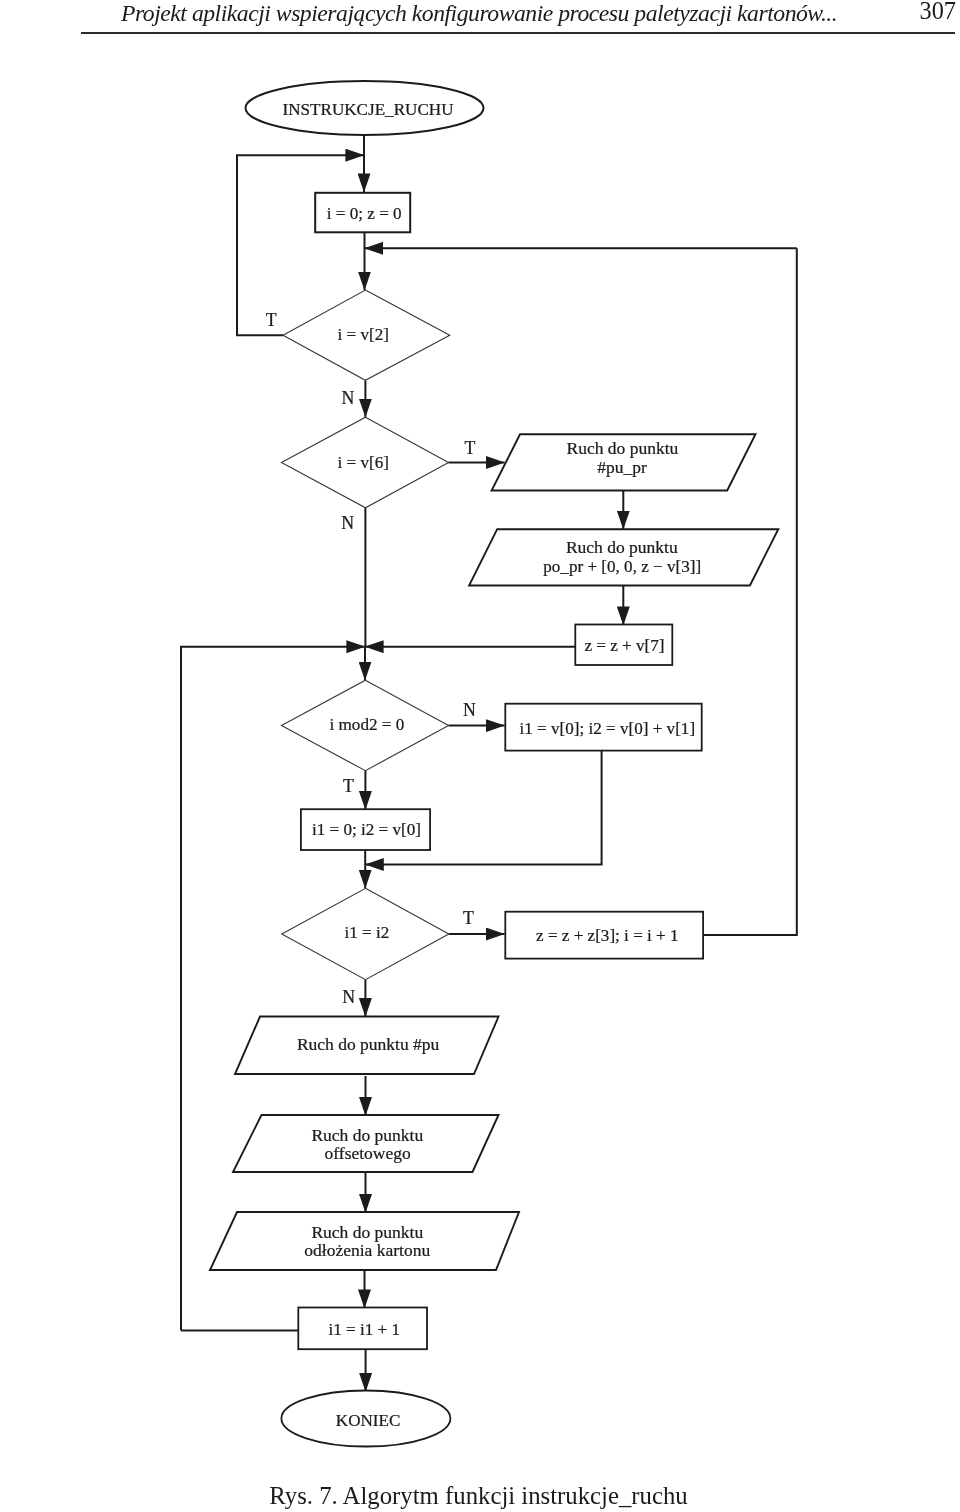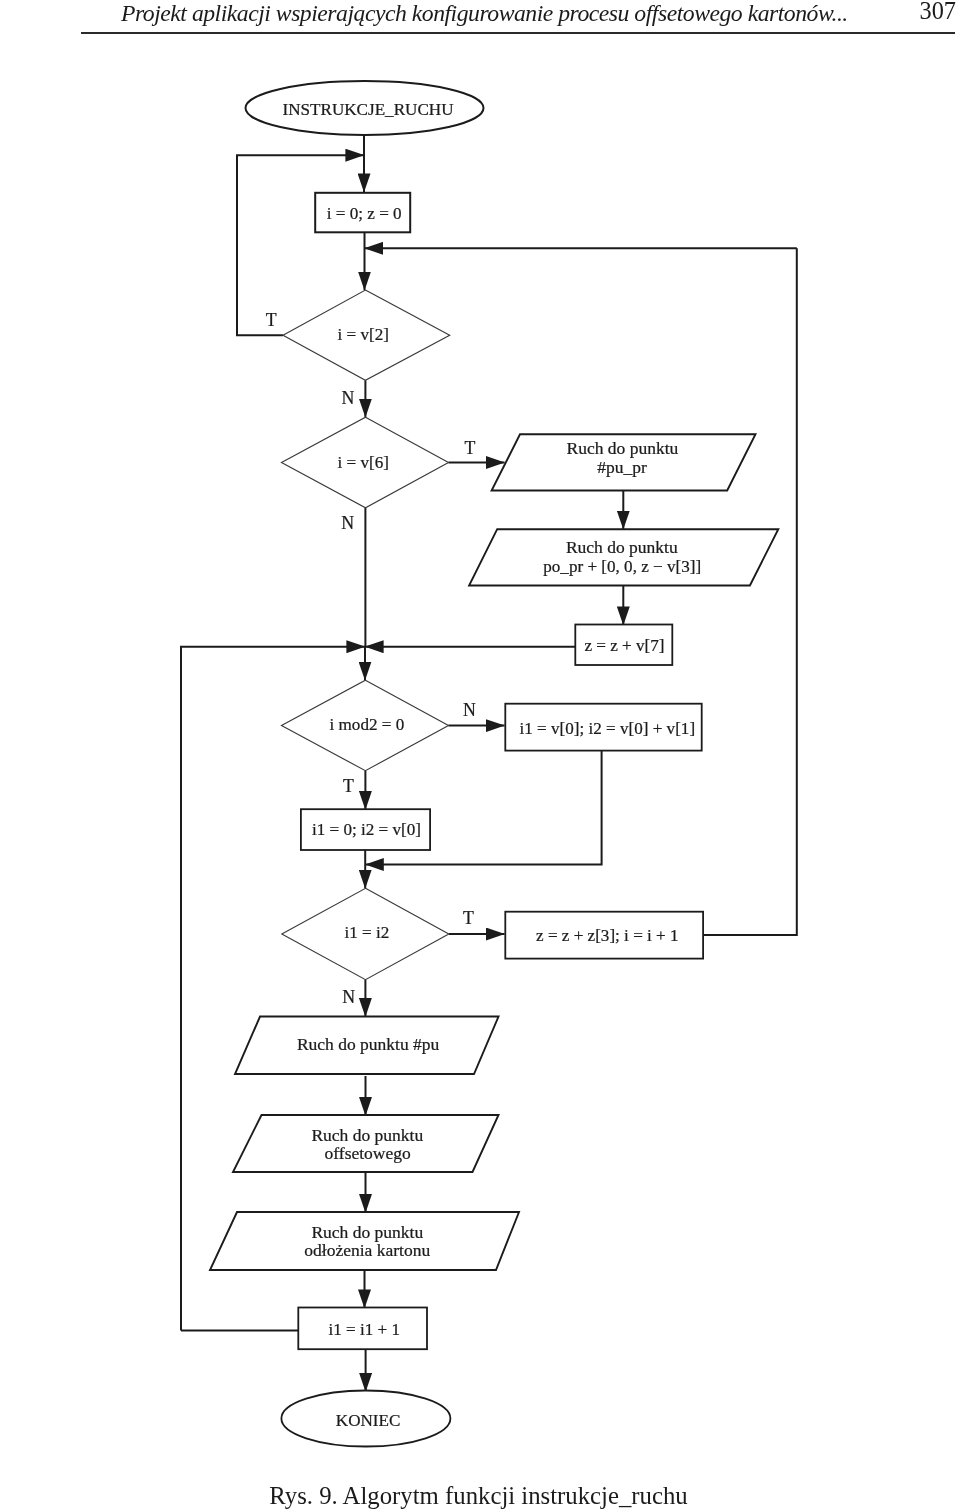--- a/index.html
+++ b/index.html
@@ -14,21 +14,21 @@
   #caption{position:absolute;left:0;top:1483px;width:957px;text-align:center;font-size:24.75px;line-height:26px;color:#1b1b1b;}
   svg text{font-family:"Liberation Serif",serif;fill:#1b1b1b;stroke:#1b1b1b;stroke-width:0.24;paint-order:stroke fill;}
   svg text.wide{font-size:17.5px;}
 </style>
 </head>
 <body>
 
 <div id="page">
 
   <div id="runhead">
-    <div class="title">Projekt aplikacji wspierających konfigurowanie procesu offsetowego kartonów...</div>
+    <div class="title">Projekt aplikacji wspierających konfigurowanie procesu paletyzacji kartonów...</div>
     <div class="pageno">307</div>
   </div>
   <div id="rule"></div>
 
   <svg id="fig" width="960" height="1470" viewBox="0 0 960 1470">
     <defs>
       <marker id="ah" viewBox="0 0 19 13" refX="18.6" refY="6.5" markerWidth="19" markerHeight="13" markerUnits="userSpaceOnUse" orient="auto">
         <path d="M0,0 L19,6.5 L0,13 Z" fill="#1b1b1b"></path>
       </marker>
     </defs>
@@ -105,14 +105,14 @@
       <text x="348" y="404.4">N</text>
       <text x="470" y="453.5">T</text>
       <text x="347.6" y="528.8">N</text>
       <text x="469.3" y="716.4">N</text>
       <text x="348.4" y="792.3">T</text>
       <text x="468.4" y="924.3">T</text>
       <text x="348.6" y="1002.6">N</text>
     </g>
   </svg>
 
-  <div id="caption">Rys. 9. Algorytm funkcji instrukcje_ruchu</div>
+  <div id="caption">Rys. 7. Algorytm funkcji instrukcje_ruchu</div>
 </div>
 
 </body></html>

